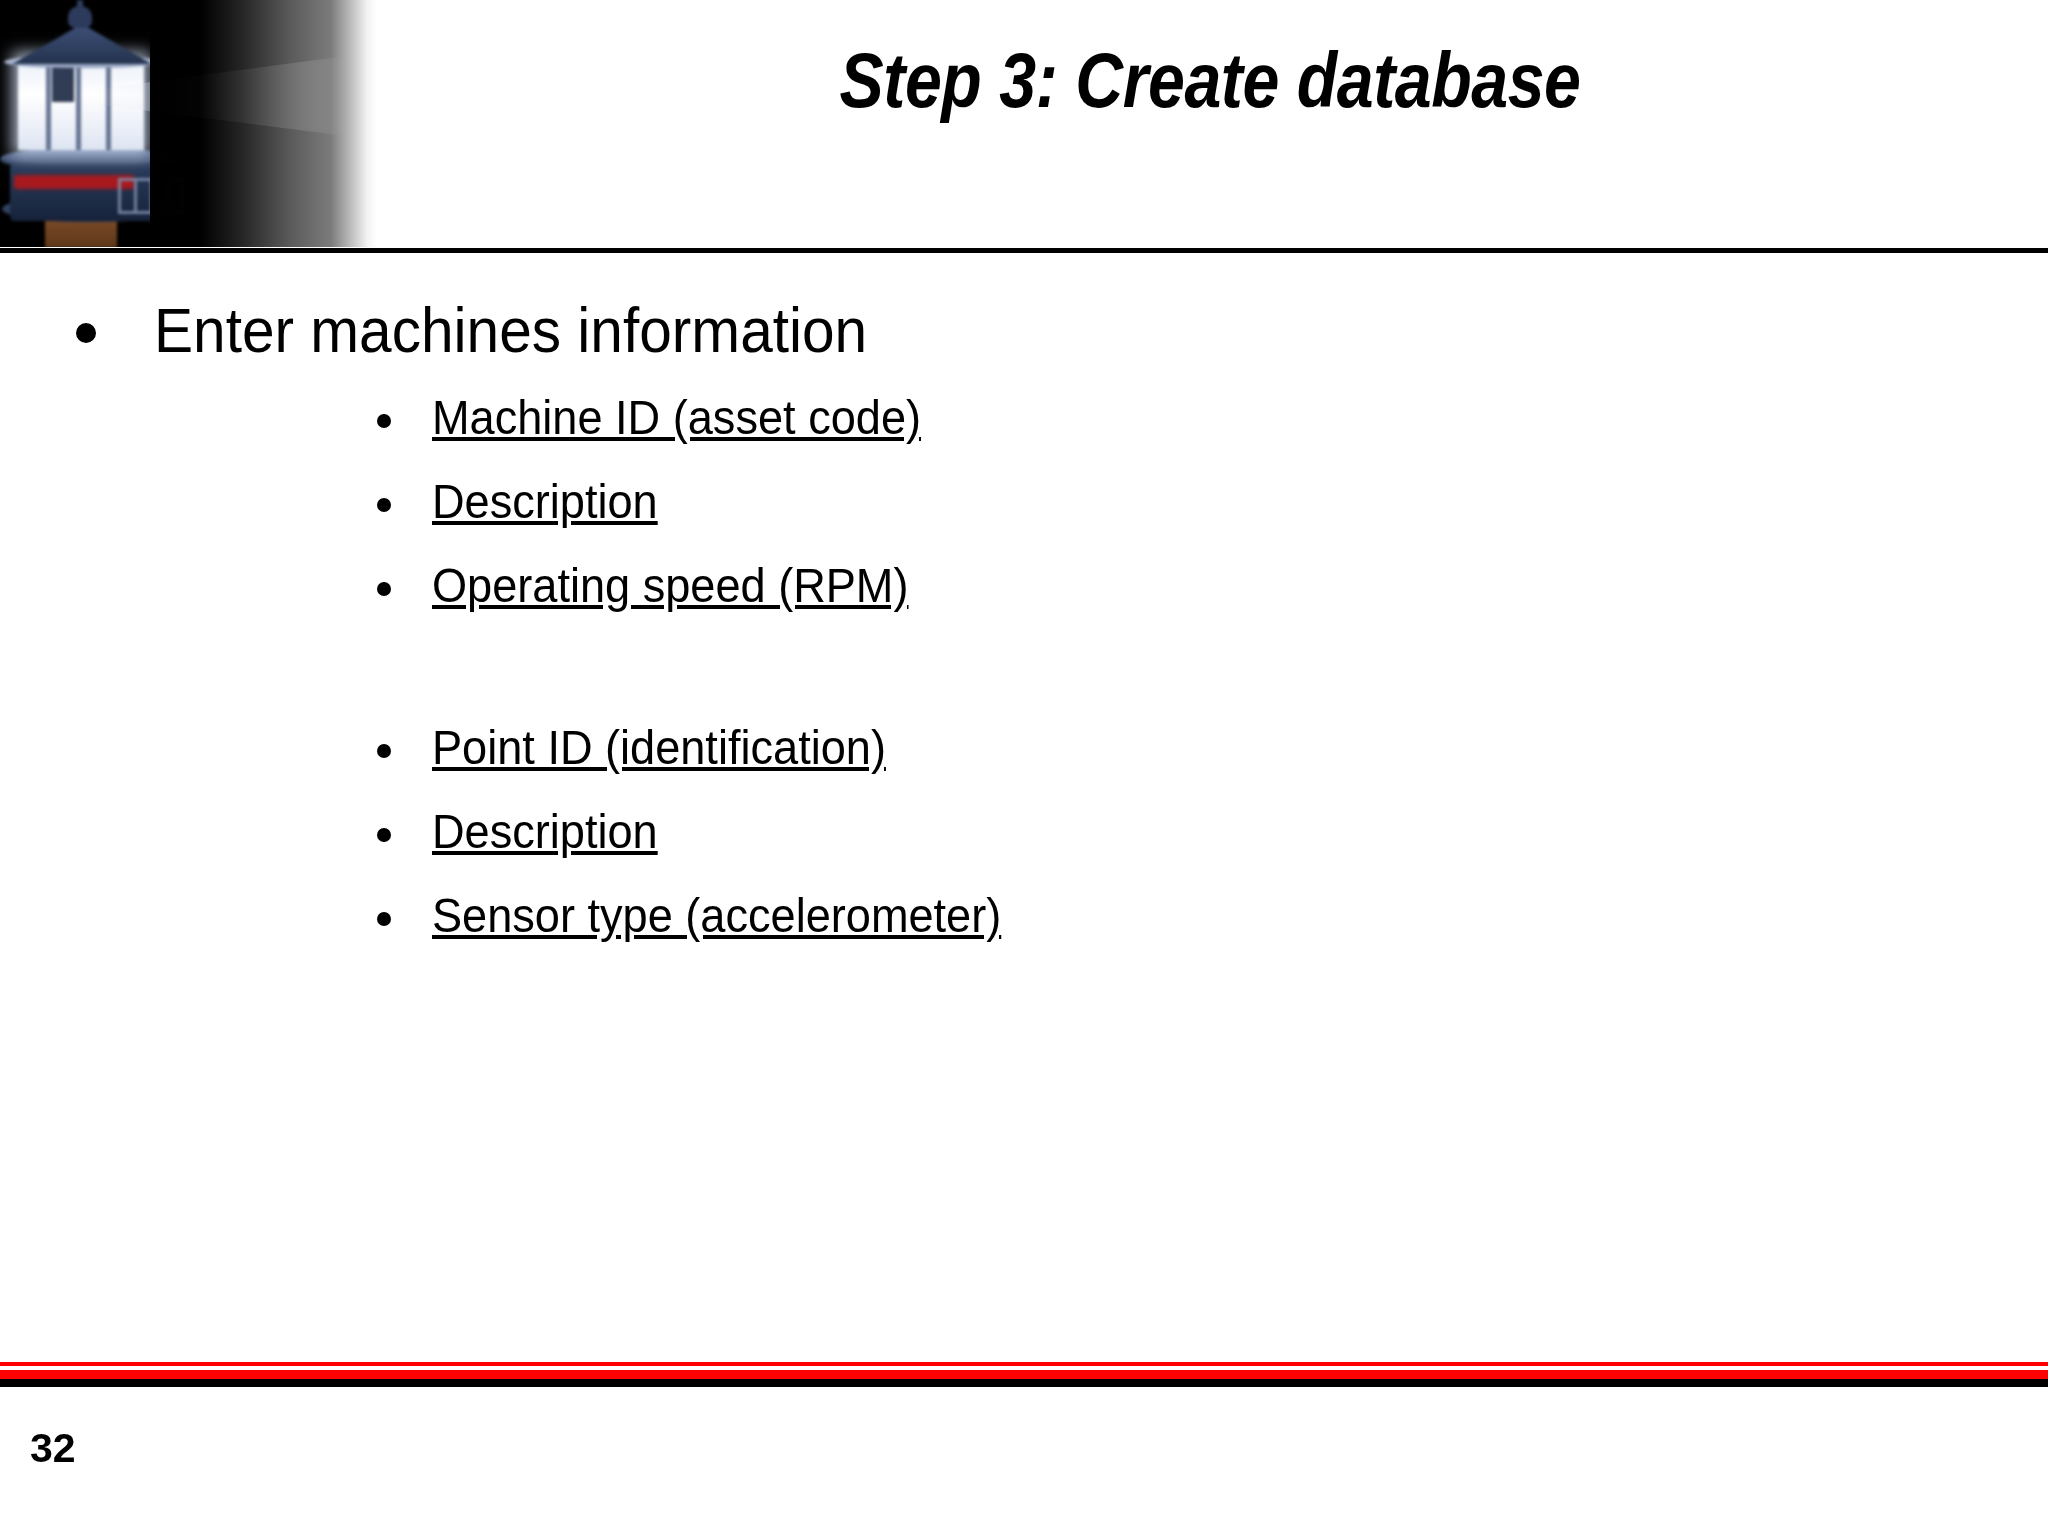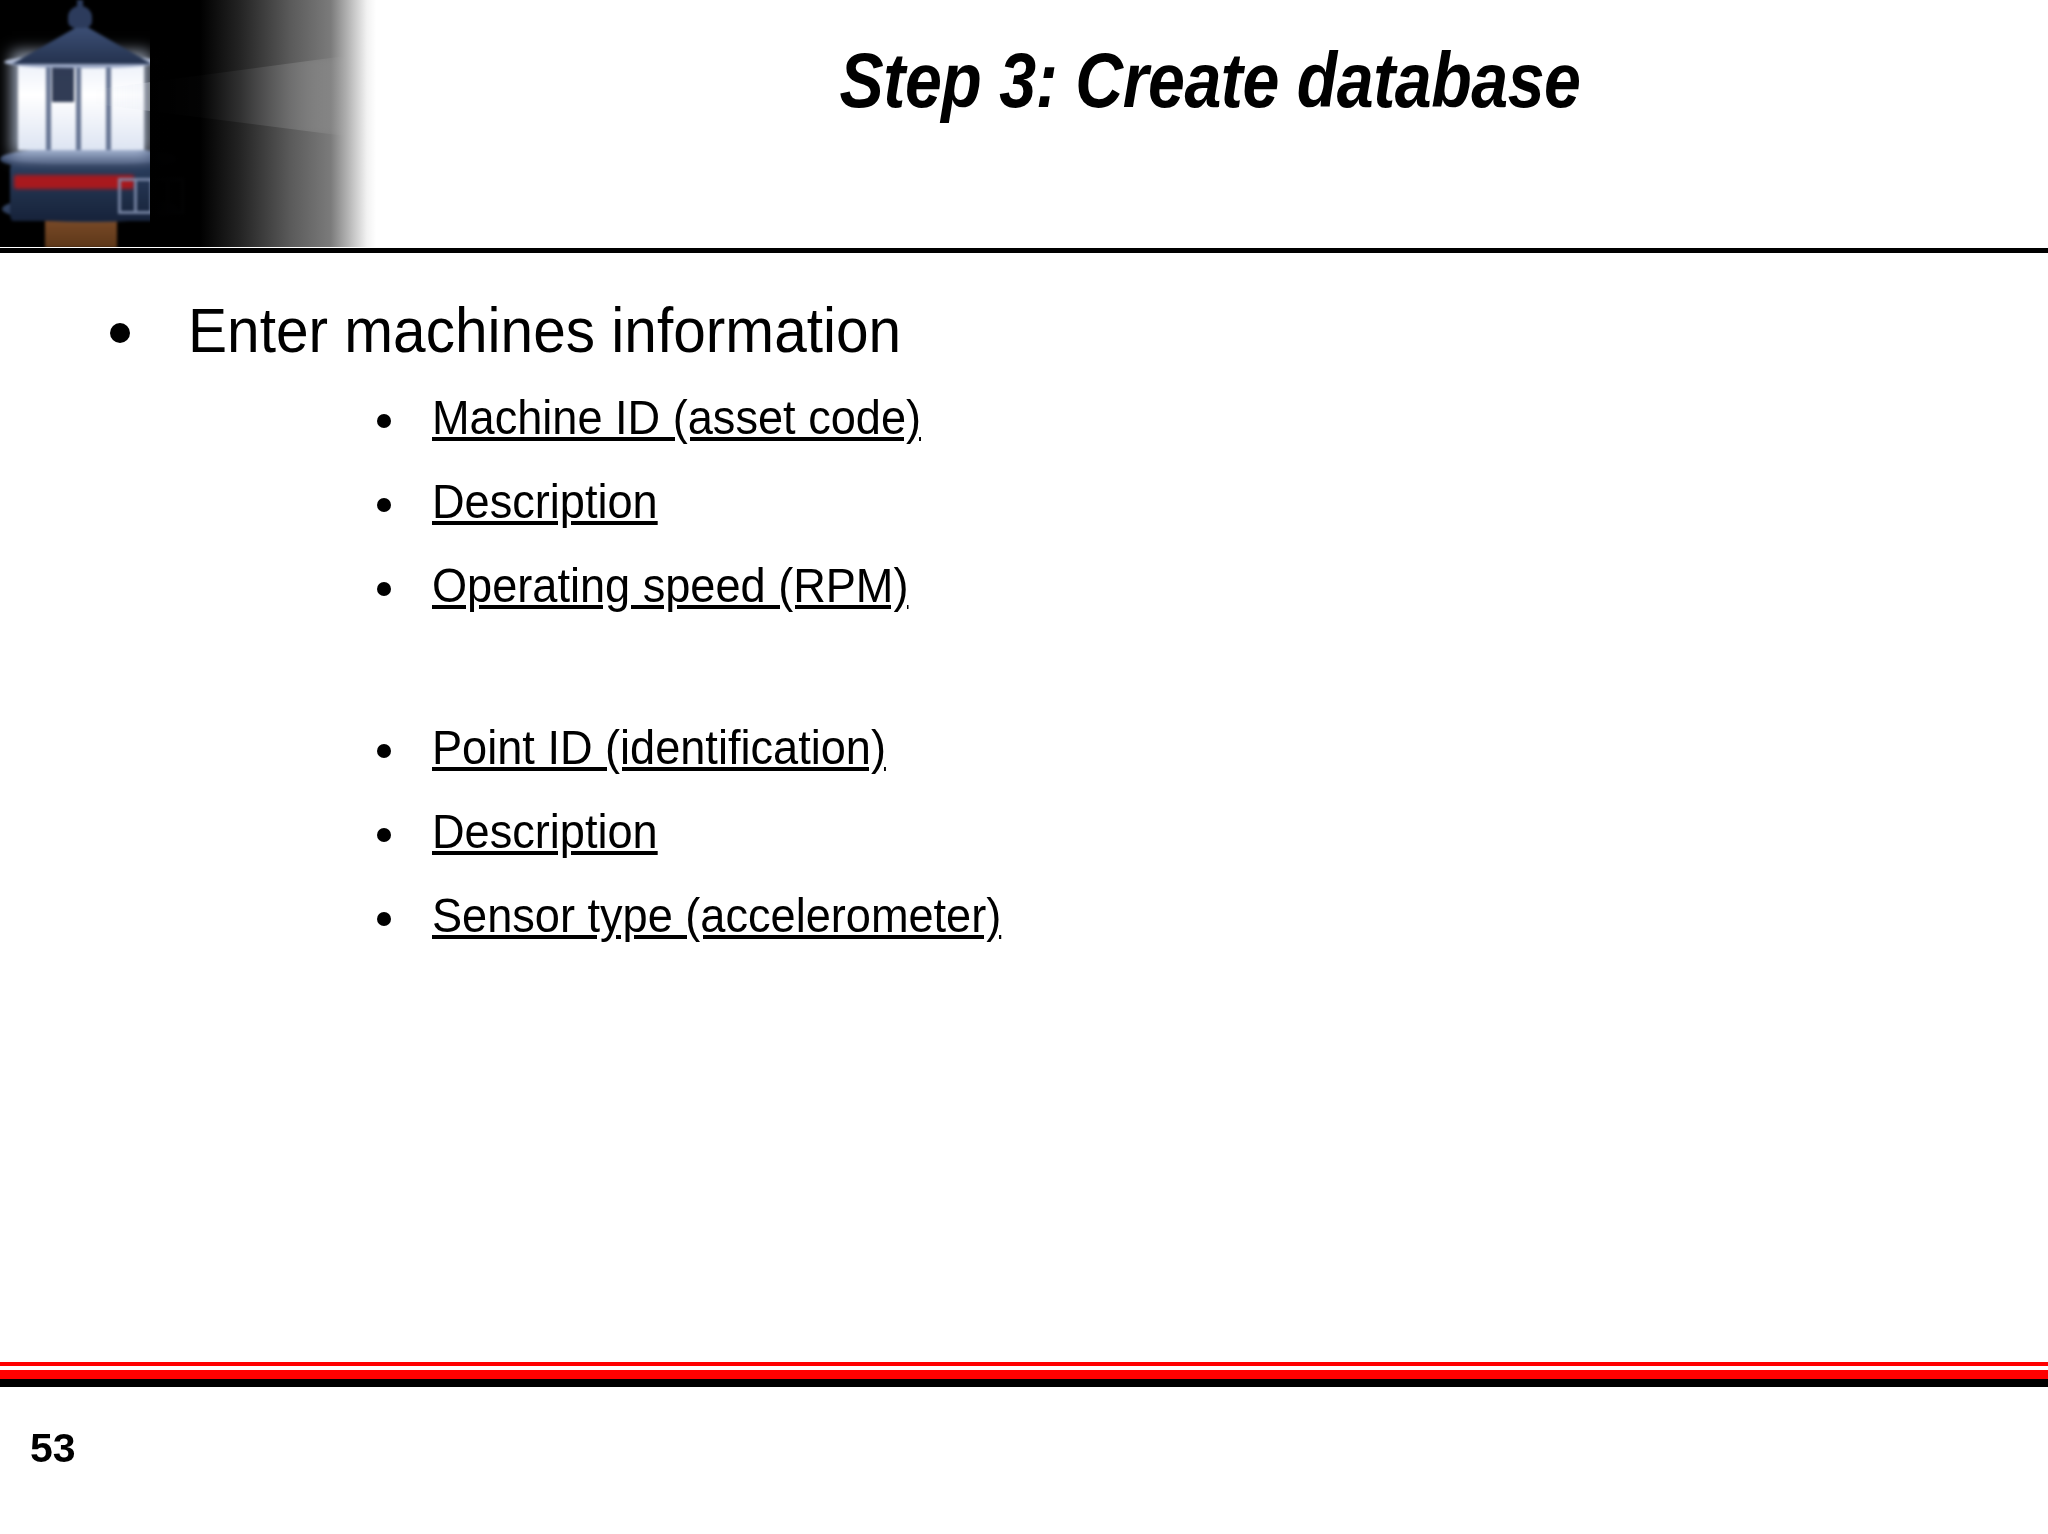--- a/index.html
+++ b/index.html
@@ -247,21 +247,21 @@
     width: 2048px;
     height: 1110px;
   }
 
   .group { position: relative; }
 
   .bullet-l1 {
     position: relative;
     display: flex;
     align-items: flex-start;
-    padding-left: 110px;
+    padding-left: 76px;
     margin: 0;
     height: 96px;
   }
   .bullet-l1 .dot {
     flex: 0 0 auto;
     width: 20px;
     height: 20px;
     border-radius: 50%;
     background: #000000;
     margin-top: 36px;
@@ -418,13 +418,13 @@
 
 </div>
 
 <div id="footer-stripes">
   <div class="s-red-thin"></div>
   <div class="s-white"></div>
   <div class="s-red-thick"></div>
   <div class="s-black"></div>
 </div>
 
-<div id="page-number">53</div>
+<div id="page-number">32</div>
 
 </body></html>

